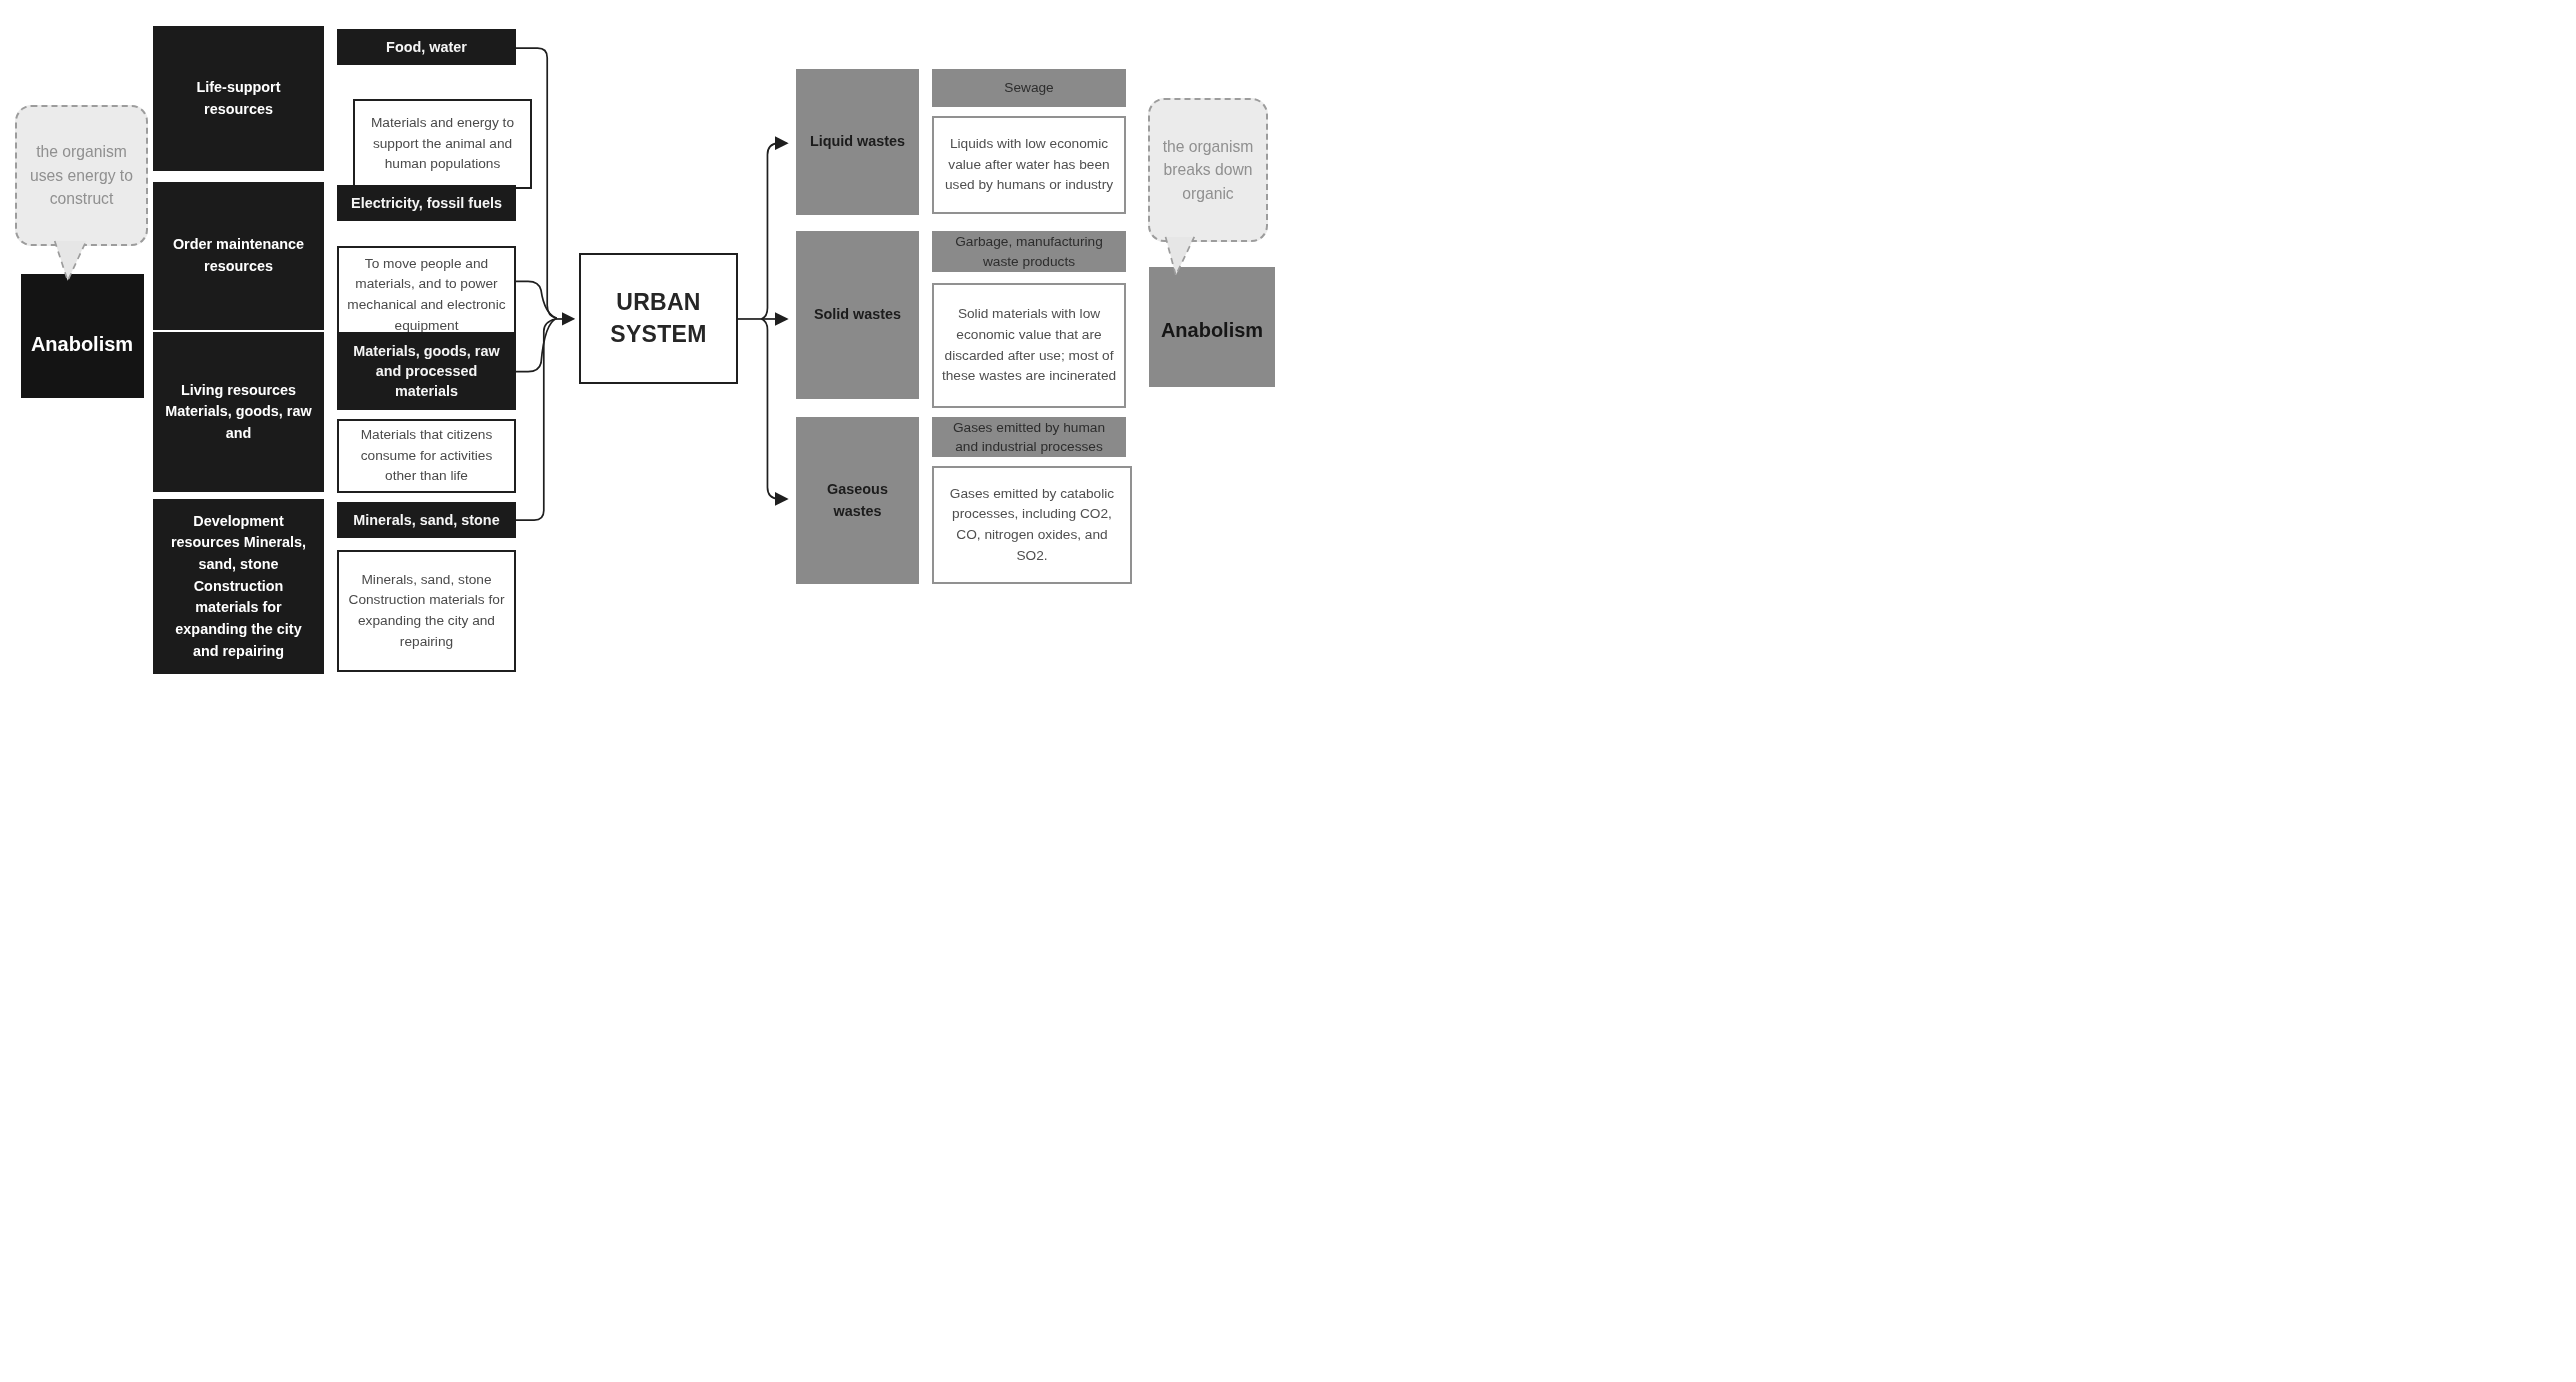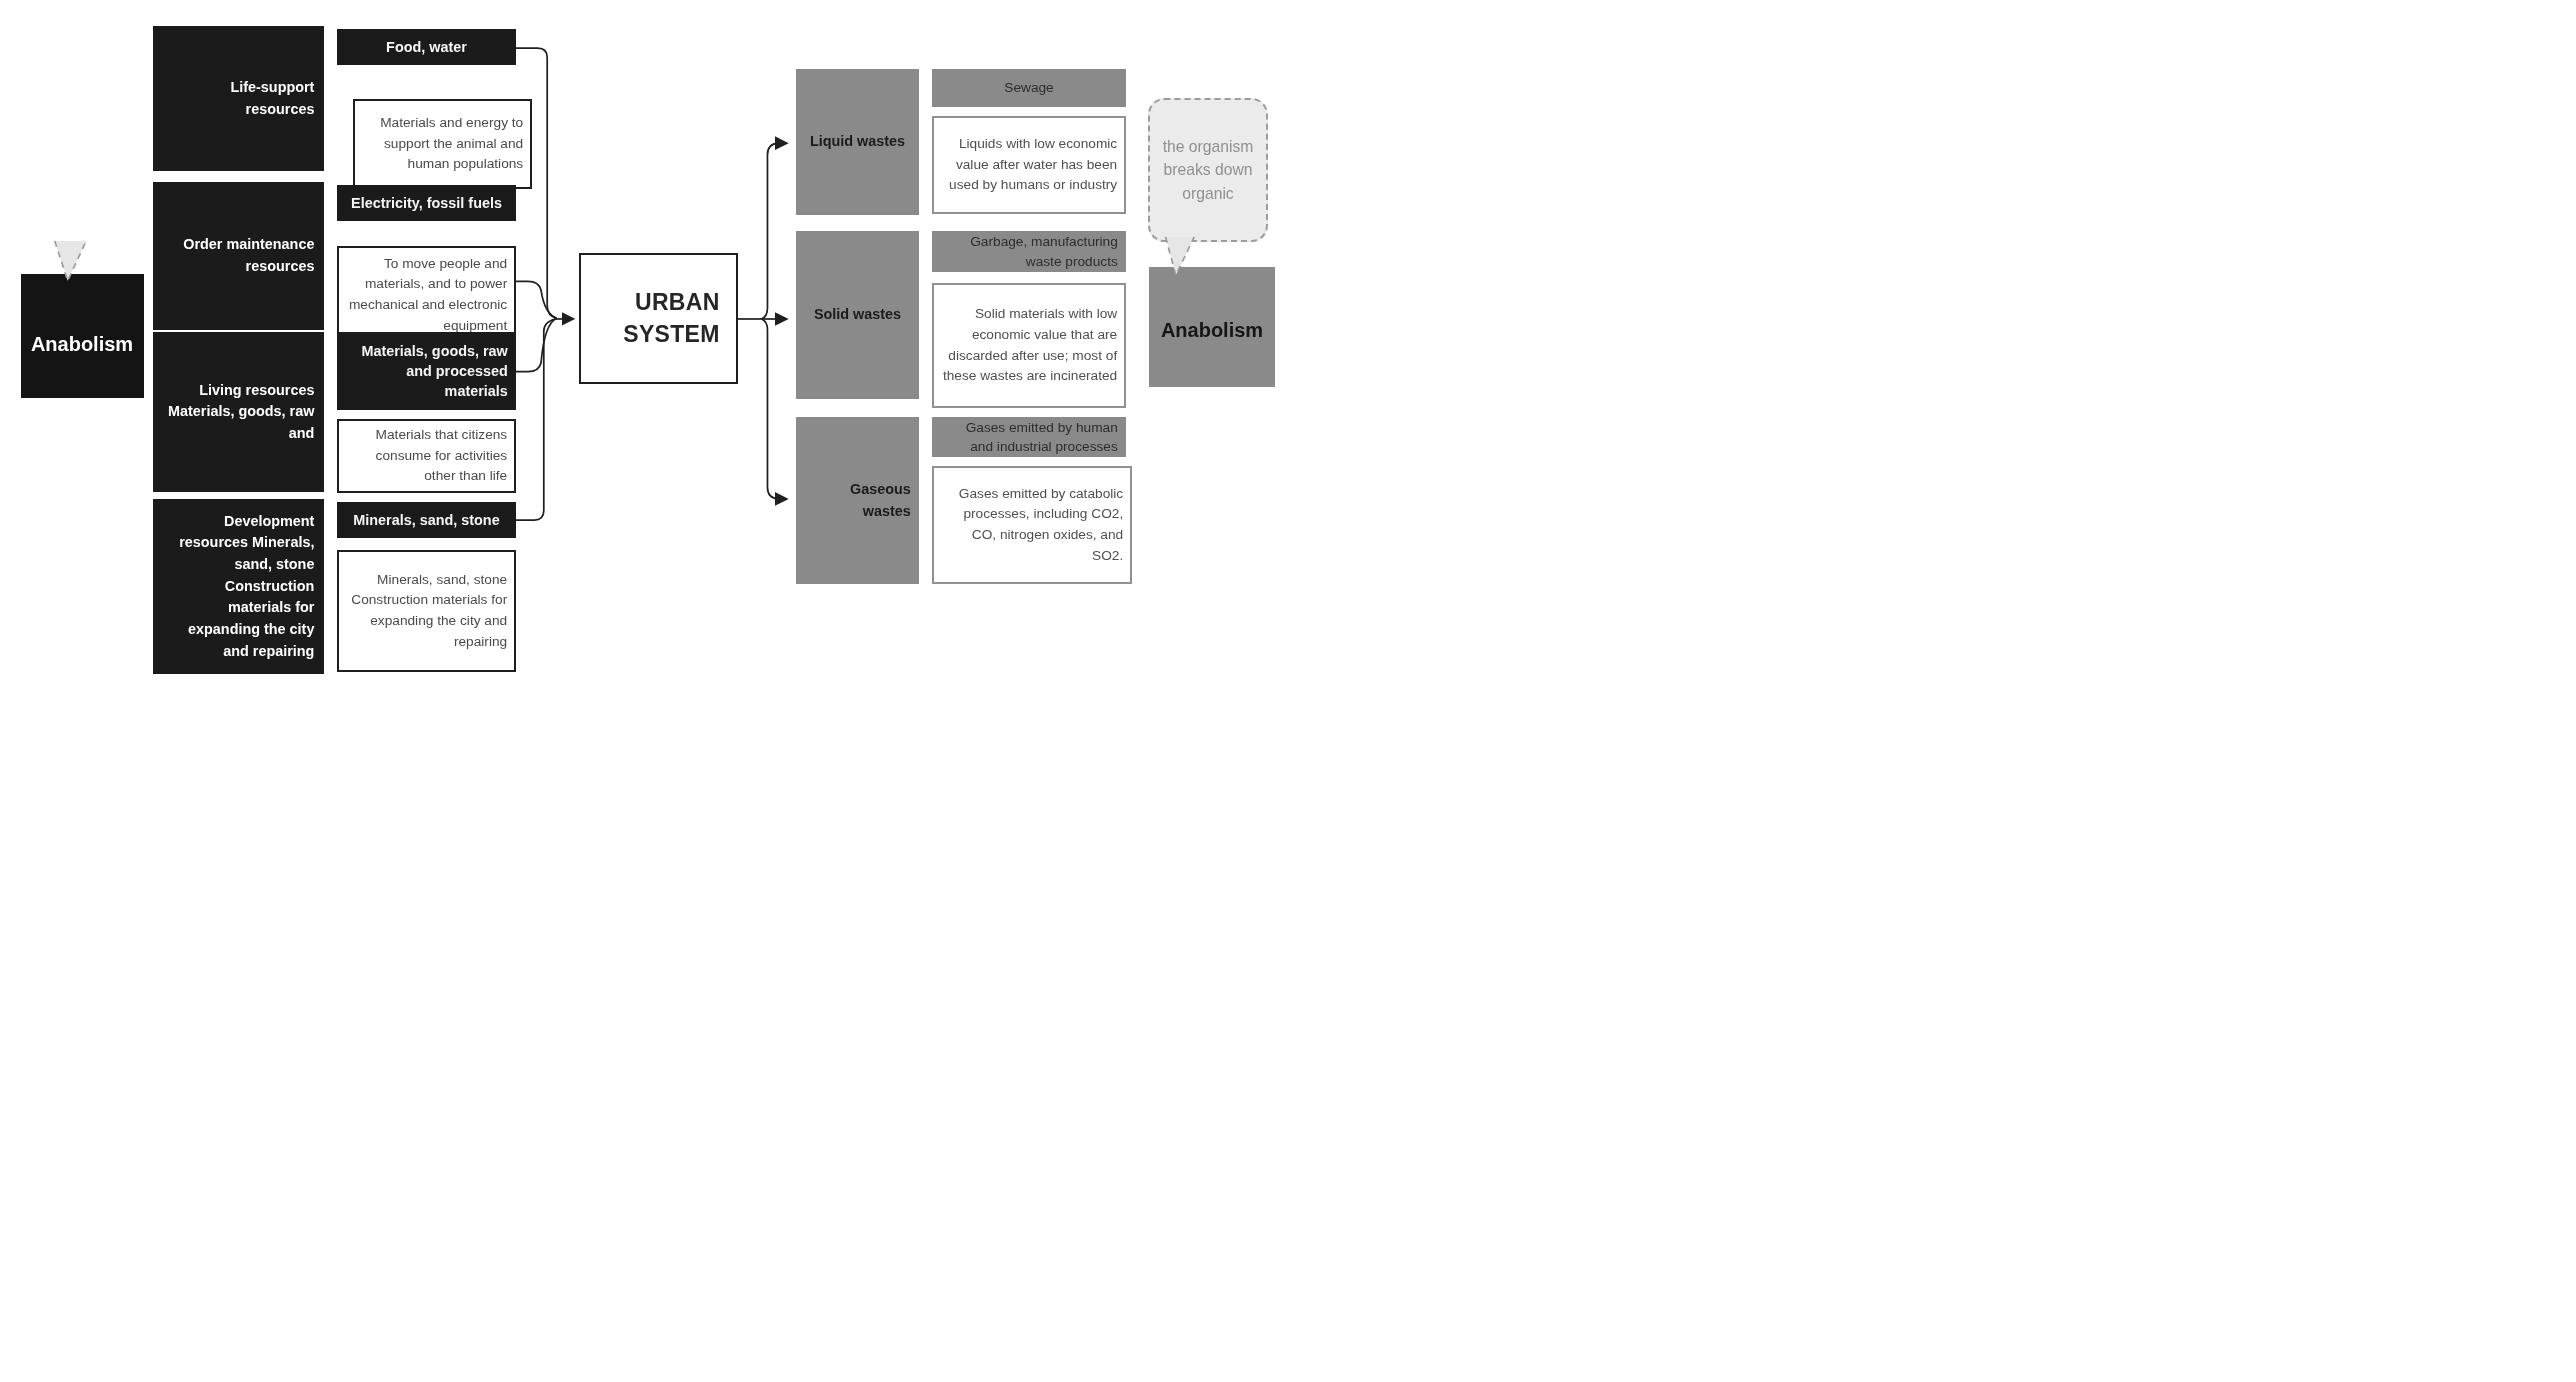--- a/index.html
+++ b/index.html
@@ -13,21 +13,21 @@
     width: 1288px;
     height: 692px;
     background: #ffffff;
     overflow: hidden;
   }
   .box {
     position: absolute;
     display: flex;
     align-items: center;
     justify-content: center;
-    text-align: right;
+    text-align: center;
     box-sizing: border-box;
   }
   
   .cat-black {
     background: #1b1b1b;
     color: #ffffff;
     font-weight: bold;
     font-size: 14.4px;
     line-height: 1.5;
     padding: 4.1px 9.6px;
@@ -120,20 +120,23 @@
     height: 692px;
     pointer-events: none;
     z-index: 5;
   }
 </style>
 </head>
 <body>
 
 <div id="canvas">
 
+  <div class="bubble" style="left:15px; top:105px; width:133px; height:141px;">
+    <span>the organism uses energy to construct</span>
+  </div>
   <div class="box process-black" style="left:20.5px; top:274px; width:123px; height:124px;">
     <span>Anabolism</span>
   </div>
 
   <div class="box cat-black" style="left:153px; top:26px;  width:171px; height:145px;">
     <span>Life-support resources</span>
   </div>
   <div class="box cat-black" style="left:153px; top:332px; width:171px; height:160px;">
     <span>Living resources Materials, goods, raw and</span>
   </div>

